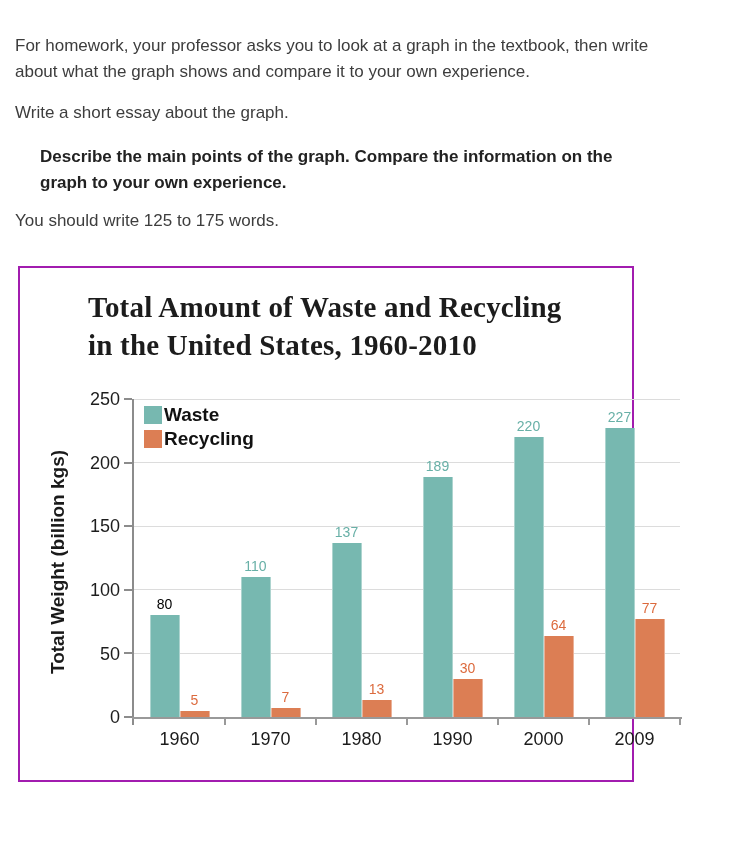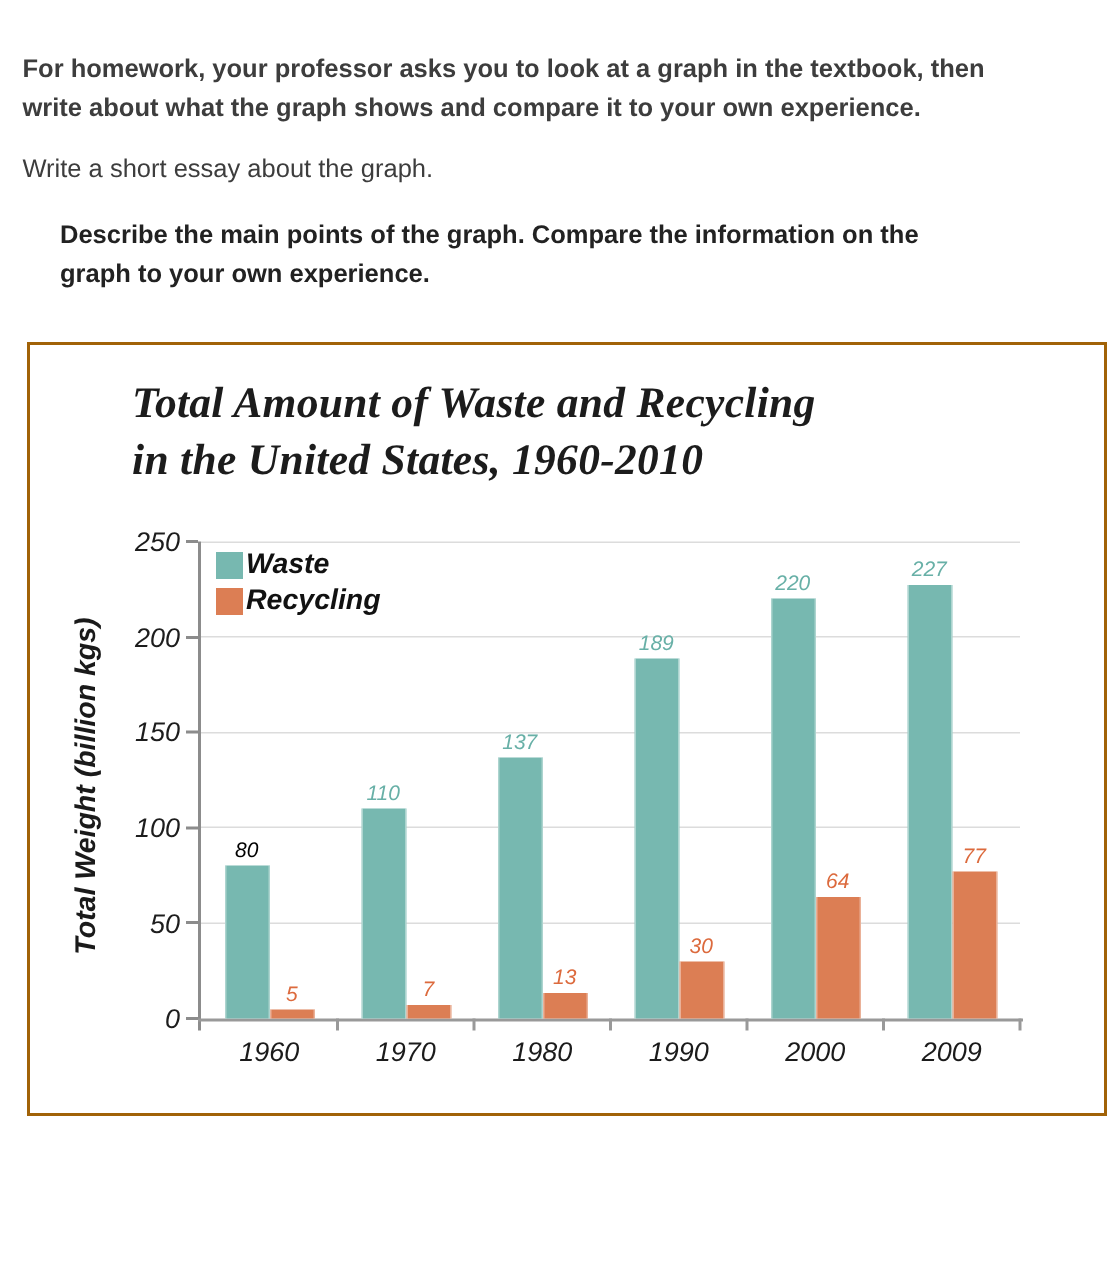--- a/index.html
+++ b/index.html
@@ -14,35 +14,34 @@
   .content { padding: 14px 16px 0 15px; }
 
   .para {
     font-size: 17px;
     line-height: 26px;
     color: #3d3d3d;
     margin: 0;
   }
   .para.bold { font-weight: bold; color: #222222; }
   #p1 { max-width: 700px; }
-  #p2 { margin-top: 19px; max-width: 672px; font-weight: bold; }
+  #p2 { margin-top: 19px; max-width: 672px; }
   #p3 { margin-top: 15px; }
   #p4 { margin: 18px 0 0 25px; max-width: 602px; }
   #p5 { margin-top: 12px; }
 
   
   .chart-frame {
     position: relative;
     margin: 32px 0 0 3px;
-    width: 720px;
+    width: 616px;
     height: 516px;
-    border: 2px solid #a16207;  
+    border: 2px solid #a21caf;  
     box-sizing: border-box;
     background: #ffffff;
-    font-style: italic;
   }
   .chart-title {
     position: absolute;
     left: 68px;
     top: 20px;
     font-family: "Liberation Serif", "DejaVu Serif", serif;
     font-weight: bold;
     font-size: 29px;
     line-height: 38px;
     color: #1c1c1c;
@@ -148,20 +147,21 @@
   }
 </style>
 </head>
 <body>
 
 <div class="content">
 
   <p class="para" id="p2">For homework, your professor asks you to look at a graph in the textbook, then write about what the graph shows and compare it to your own experience.</p>
   <p class="para" id="p3">Write a short essay about the graph.</p>
   <p class="para bold" id="p4">Describe the main points of the graph. Compare the information on the graph to your own experience.</p>
+  <p class="para" id="p5">You should write 125 to 175 words.</p>
 
   <div class="chart-frame">
     <div class="chart-title">
       <div>Total Amount of Waste and Recycling</div>
       <div>in the United States, 1960-2010</div>
     </div>
 
     <div class="plot" id="plot">
       <div class="y-axis-title">Total Weight (billion kgs)</div>
       <div class="y-axis-line"></div>

